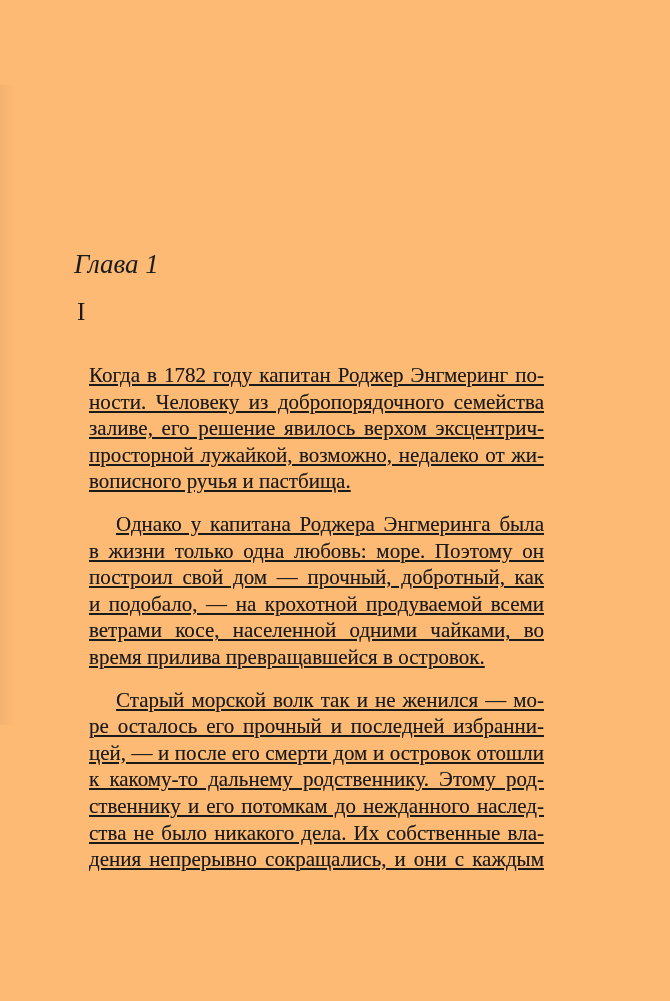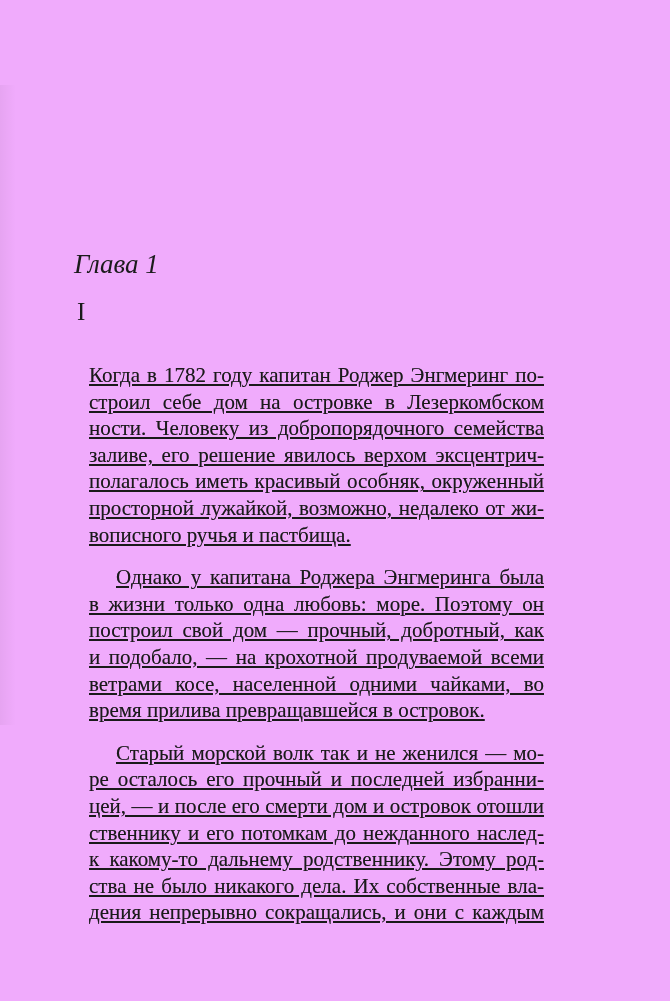--- a/index.html
+++ b/index.html
@@ -4,21 +4,21 @@
 <style>
   html, body {
     margin: 0;
     padding: 0;
     background: #ffffff;
   }
   .page {
     position: relative;
     width: 670px;
     height: 1001px;
-    background: #f0abfc;
+    background: #fdba74;
     overflow: hidden;
     color: #1a1a1a;
     font-family: "Liberation Serif", "DejaVu Serif", serif;
   }
   
   .page .scan-edge {
     position: absolute;
     left: 0; top: 85px;
     width: 16px; height: 640px;
     background: linear-gradient(to right, rgba(0,0,0,0.045), rgba(0,0,0,0));
@@ -72,41 +72,39 @@
   <div class="scan-edge"></div>
 
   <div class="chapter-heading">Глава 1</div>
 
   <div class="section-numeral">I</div>
 
   <div class="text-block">
 
     <div class="paragraph">
       <div class="line">Когда в 1782 году капитан Роджер Энгмеринг по-</div>
-      <div class="line">строил себе дом на островке в Лезеркомбском</div>
       <div class="line">ности. Человеку из добропорядочного семейства</div>
       <div class="line">заливе, его решение явилось верхом эксцентрич-</div>
-      <div class="line">полагалось иметь красивый особняк, окруженный</div>
       <div class="line">просторной лужайкой, возможно, недалеко от жи-</div>
       <div class="line last">вописного ручья и пастбища.</div>
     </div>
 
     <div class="paragraph">
       <div class="line indent">Однако у капитана Роджера Энгмеринга была</div>
       <div class="line">в жизни только одна любовь: море. Поэтому он</div>
       <div class="line">построил свой дом — прочный, добротный, как</div>
       <div class="line">и подобало, — на крохотной продуваемой всеми</div>
       <div class="line">ветрами косе, населенной одними чайками, во</div>
       <div class="line last">время прилива превращавшейся в островок.</div>
     </div>
 
     <div class="paragraph">
       <div class="line indent">Старый морской волк так и не женился — мо-</div>
       <div class="line">ре осталось его прочный и последней избранни-</div>
       <div class="line">цей, — и после его смерти дом и островок отошли</div>
+      <div class="line">к какому-то дальнему родственнику. Этому род-</div>
       <div class="line">ственнику и его потомкам до нежданного наслед-</div>
-      <div class="line">к какому-то дальнему родственнику. Этому род-</div>
       <div class="line">ства не было никакого дела. Их собственные вла-</div>
       <div class="line">дения непрерывно сокращались, и они с каждым</div>
     </div>
 
   </div>
 </div>
 
 </body></html>

